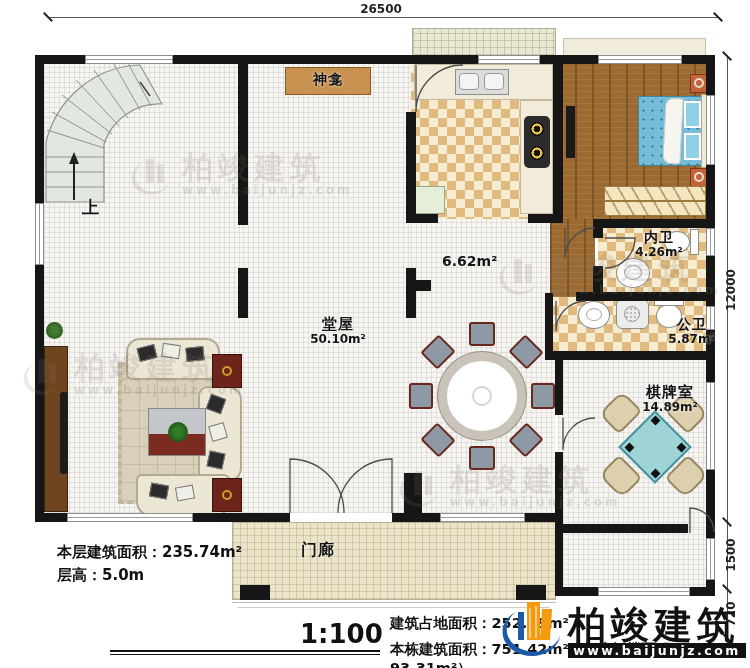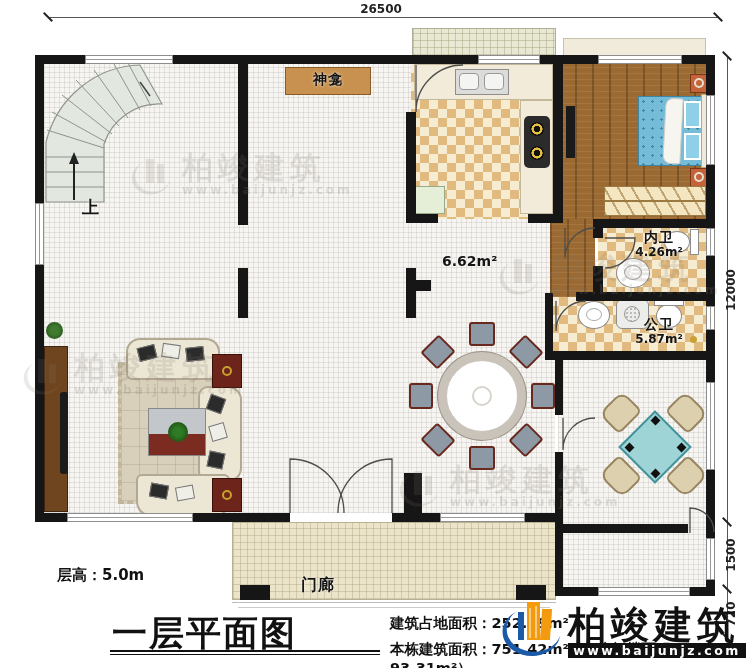--- a/index.html
+++ b/index.html
@@ -251,30 +251,38 @@
       <path d="M290,513 L290,459 A54,54 0 0 1 344,513"></path>
       <path d="M392,513 L392,459 A54,54 0 0 0 338,513"></path>
       <path d="M565,228 L565,258 A30,30 0 0 1 595,228" transform="translate(0,0)"></path>
       <path d="M605,238 L635,238 A30,30 0 0 1 605,268"></path>
       <path d="M556,301 L556,331 A30,30 0 0 1 586,301" transform="scale(1,1)"></path>
       <path d="M563,418 L563,450 A32,32 0 0 1 595,418"></path>
       <path d="M690,533 L690,508 A24,24 0 0 1 714,532"></path>
     </g>
   </svg>
 
+  <div class="roomlabel" style="left:300px;top:316px;width:76px;">
+    <span class="rname">堂屋</span>
+    <span class="rarea">50.10m²</span>
+  </div>
   <div class="roomlabel" style="left:626px;top:230px;width:66px;">
     <span class="rname" style="font-size:14px;">内卫</span>
     <span class="rarea">4.26m²</span>
   </div>
-  <div class="roomlabel" style="left:626px;top:317px;width:66px;">
+  <div class="roomlabel" style="left:659px;top:317px;width:66px;">
     <span class="rname" style="font-size:14px;">公卫</span>
     <span class="rarea">5.87m²</span>
   </div>
+  <div class="roomlabel" style="left:632px;top:384px;width:76px;">
+    <span class="rname">棋牌室</span>
+    <span class="rarea">14.89m²</span>
+  </div>
   <div class="roomlabel" style="left:288px;top:541px;width:60px;">
-    <span class="rname" style="font-size:16px;margin-top:35px;">门廊</span>
+    <span class="rname" style="font-size:16px;">门廊</span>
   </div>
   <div class="minilabel" style="left:442px;top:253px;font-size:14px;">6.62m²</div>
 
   <div class="wm" style="left:130px;top:152px;">
     <svg width="44" height="44" viewBox="0 0 44 44">
       <path d="M12,10 C3,17 3,30 13,36 C24,42 37,37 40,27 C38,40 20,46 9,38 C-2,30 0,16 12,10 Z" fill="rgba(128,118,106,.20)"></path>
       <rect x="16" y="6" width="8" height="24" fill="rgba(128,118,106,.20)"></rect>
         <rect x="27" y="11" width="7" height="19" fill="rgba(128,118,106,.20)"></rect>
     </svg>
     <span class="wm-txt">
@@ -312,22 +320,23 @@
     </svg>
     <span class="wm-txt">
       <span class="wm-name">柏竣建筑</span>
       <span class="wm-url">www.baijunjz.com</span>
     </span>
   </div>
 
   <div class="wall" style="left:240px;top:585px;width:30px;height:15px;"></div>
   <div class="wall" style="left:516px;top:585px;width:30px;height:15px;"></div>
 
+  <div class="tb" style="left:57px;top:543px;font-size:15px;">本层建筑面积：235.74m²</div>
   <div class="tb" style="left:57px;top:566px;font-size:15px;">层高：5.0m</div>
-  <div class="tb" style="left:112px;top:610px;font-size:35px;letter-spacing:2px;">一层平面图</div>
+  <div class="tb" style="left:300px;top:619px;font-size:26px;">1:100</div>
   <div class="abs" style="left:110px;top:650px;width:270px;height:5px;border-top:2px solid #111;border-bottom:1px solid #111;"></div>
   <div class="tb" style="left:390px;top:614px;font-size:14.5px;">建筑占地面积：252.49m²</div>
   <div class="tb" style="left:390px;top:640px;font-size:14.5px;">本栋建筑面积：751.42m²（包含阁楼面积：93.31m²）</div>
 
   <svg class="abs" style="left:500px;top:596px;" width="66" height="64" viewBox="0 0 66 64">
     <path d="M16,16 C4,24 3,42 17,51 C34,61 55,54 60,40 C57,58 31,66 14,55 C-3,44 0,24 16,16 Z" fill="#1b5aa8"></path>
     <rect x="18" y="16" width="6" height="28" fill="#1b5aa8"></rect>
     <rect x="27" y="6" width="13" height="38" fill="#f49a0e"></rect>
     <rect x="43" y="13" width="10" height="31" fill="#f49a0e" transform="skewX(-4)"></rect>
     <line x1="30" y1="12" x2="30" y2="42" stroke="#fff" stroke-width="1"></line>

